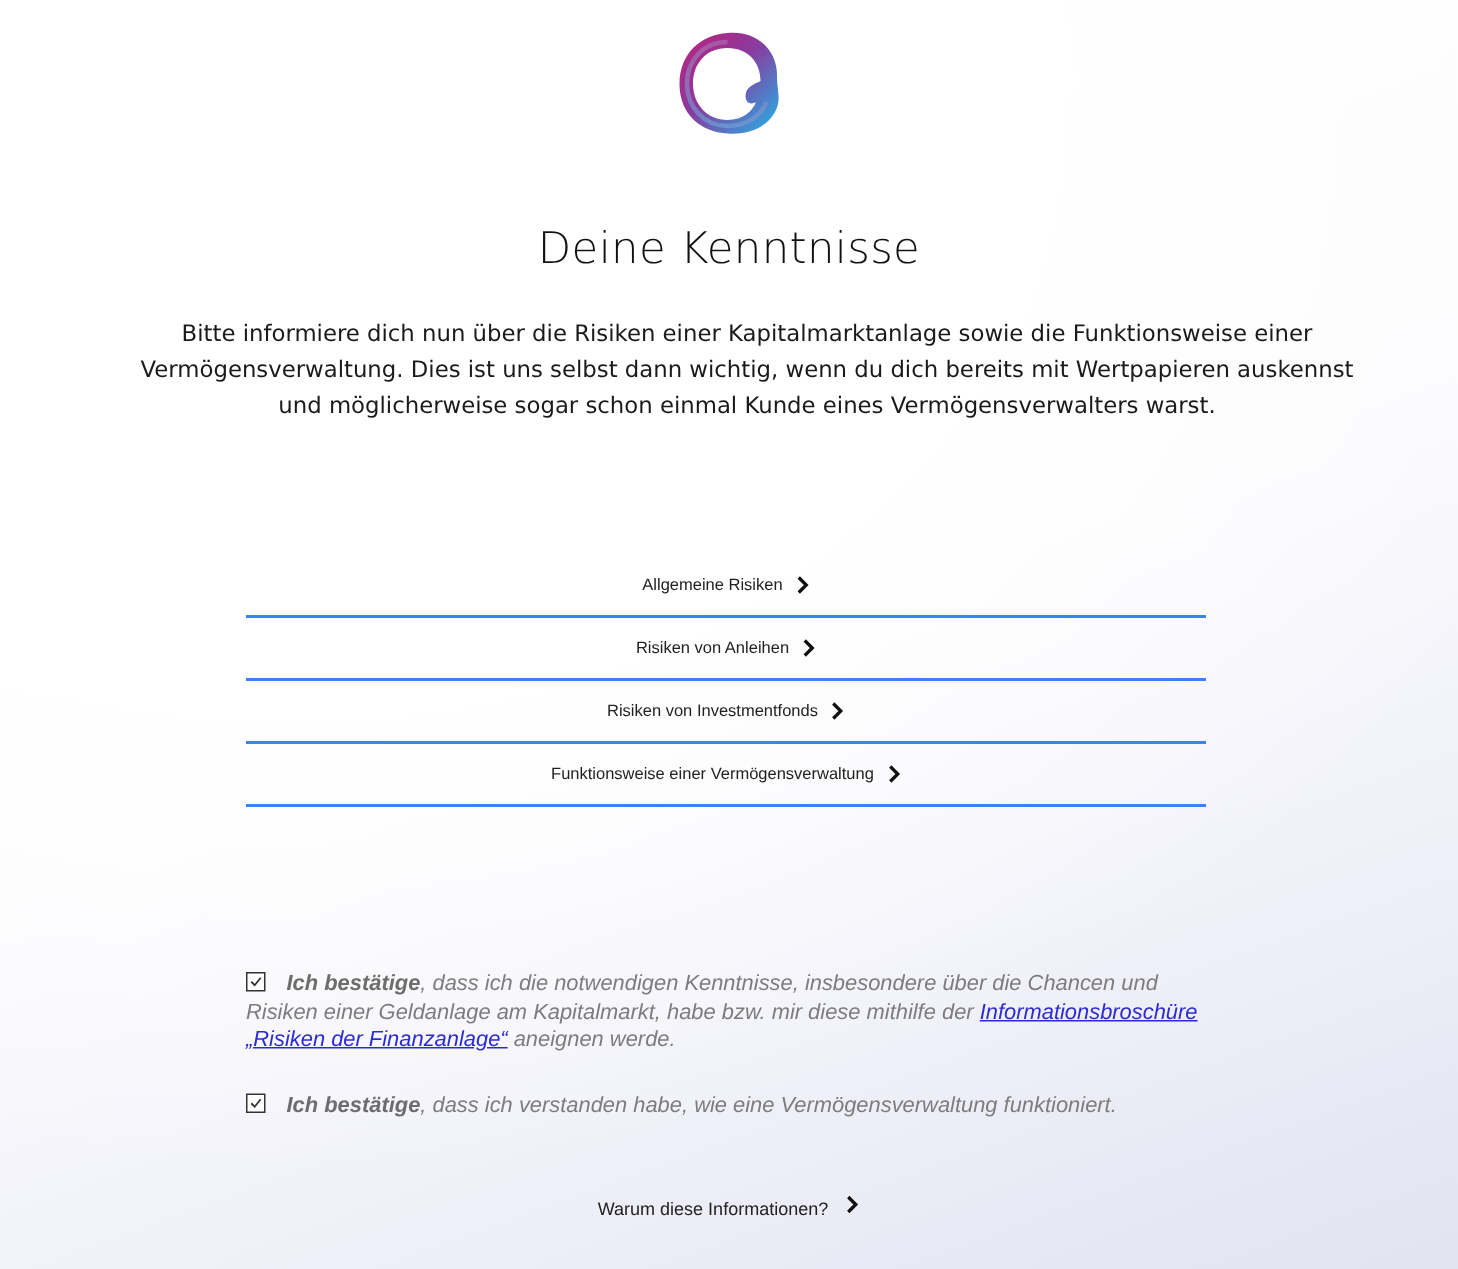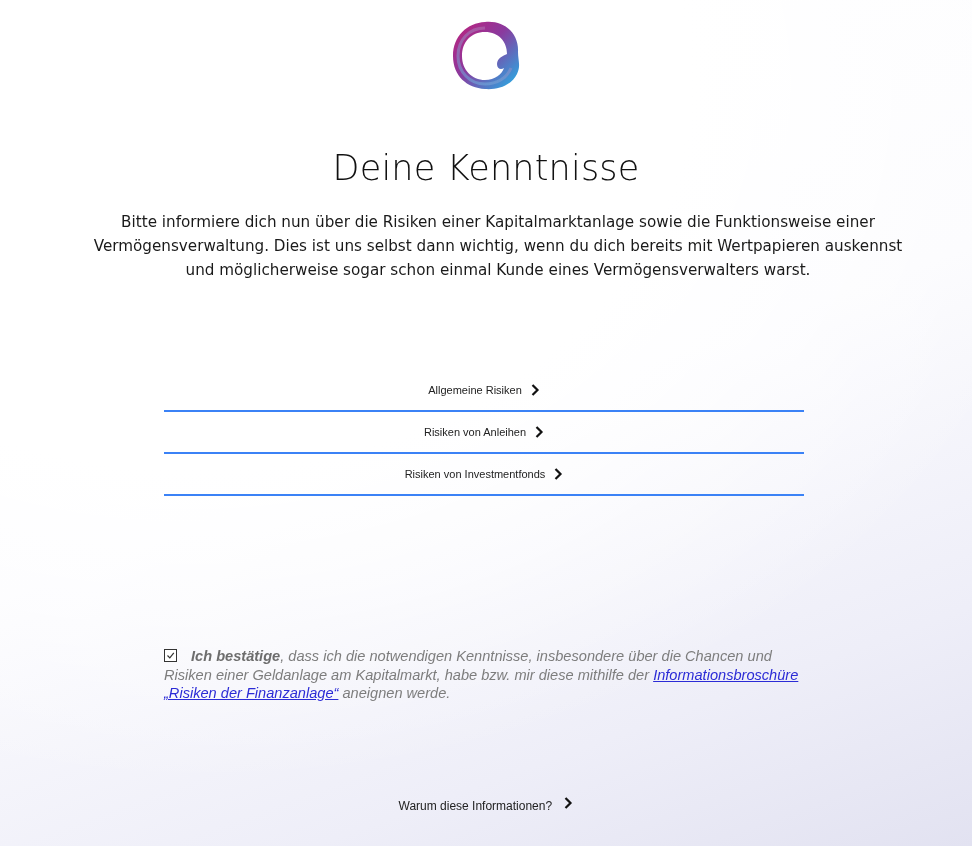--- a/index.html
+++ b/index.html
@@ -6,21 +6,21 @@
   body {
     width: 972px; height: 846px; overflow: hidden; position: relative;
     background: radial-gradient(ellipse 900px 700px at 20% 10%, #ffffff 55%, rgba(255,255,255,0) 100%),
                 linear-gradient(160deg, #ffffff 0%, #fbfbfe 50%, #eeeef8 80%, #e2e2f1 100%);
     font-family: "Liberation Sans", sans-serif;
     color: #222;
   }
   .logo { position: absolute; left: 447px; top: 16px; width: 76px; height: 76px; }
   .title {
     position: absolute; top: 148px; left: 0; width: 972px; text-align: center;
-    font-family: "DejaVu Sans", sans-serif; font-weight: 300; font-size: 35px; color: #111;
+    font-family: "DejaVu Sans", sans-serif; font-weight: 300; font-size: 29px; color: #111;
     letter-spacing: 0.2px;
   }
   .intro {
     position: absolute; top: 210px; left: 82px; width: 832px; text-align: center;
     font-family: "DejaVu Sans", sans-serif; font-size: 15.2px; line-height: 24px; color: #1a1a1a;
   }
   .menu { position: absolute; top: 370px; left: 164px; width: 640px; }
   .menu-item {
     height: 40px; border-bottom: 2px solid #3b82f6; display: flex; align-items: center; justify-content: center;
     font-size: 11px; color: #222; cursor: pointer;
@@ -74,29 +74,42 @@
     <svg class="chev" viewBox="0 0 10 14">
         <path d="M2.5 2 L7.5 7 L2.5 12" fill="none" stroke="#111" stroke-width="2.2"></path>
       </svg>
   </div>
   <div class="menu-item">
     <span>Risiken von Investmentfonds</span>
     <svg class="chev" viewBox="0 0 10 14">
         <path d="M2.5 2 L7.5 7 L2.5 12" fill="none" stroke="#111" stroke-width="2.2"></path>
       </svg>
   </div>
+  <div class="menu-item">
+    <span>Funktionsweise einer Vermögensverwaltung</span>
+    <svg class="chev" viewBox="0 0 10 14">
+        <path d="M2.5 2 L7.5 7 L2.5 12" fill="none" stroke="#111" stroke-width="2.2"></path>
+      </svg>
+  </div>
 </div>
 
 <div class="checks">
   <div class="check-row">
     <span class="cb">
       <svg width="9" height="9" viewBox="0 0 9 9">
           <path d="M1.5 4.5 L3.8 6.8 L7.8 1.8" fill="none" stroke="#333" stroke-width="1.2"></path>
         </svg>
     </span><span class="bold">Ich bestätige</span><span>, dass ich die notwendigen Kenntnisse, insbesondere über die Chancen und Risiken einer Geldanlage am Kapitalmarkt, habe bzw. mir diese mithilfe der </span><span class="link">Informationsbroschüre „Risiken der Finanzanlage“</span><span> aneignen werde.</span>
+  </div>
+  <div class="check-row">
+    <span class="cb">
+      <svg width="9" height="9" viewBox="0 0 9 9">
+          <path d="M1.5 4.5 L3.8 6.8 L7.8 1.8" fill="none" stroke="#333" stroke-width="1.2"></path>
+        </svg>
+    </span><span class="bold">Ich bestätige</span><span>, dass ich verstanden habe, wie eine Vermögensverwaltung funktioniert.</span>
   </div>
 </div>
 
 <div class="why">
   <span>Warum diese Informationen?</span>
   <svg class="chev" viewBox="0 0 10 14">
       <path d="M2.5 2 L7.5 7 L2.5 12" fill="none" stroke="#111" stroke-width="2.2"></path>
     </svg>
 </div>
 

